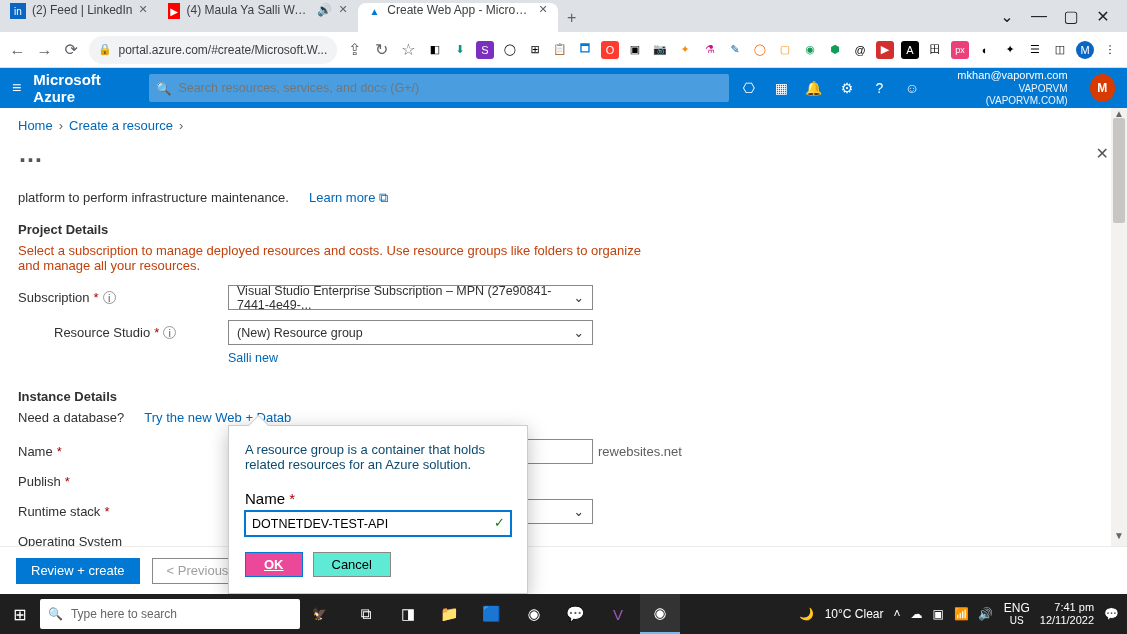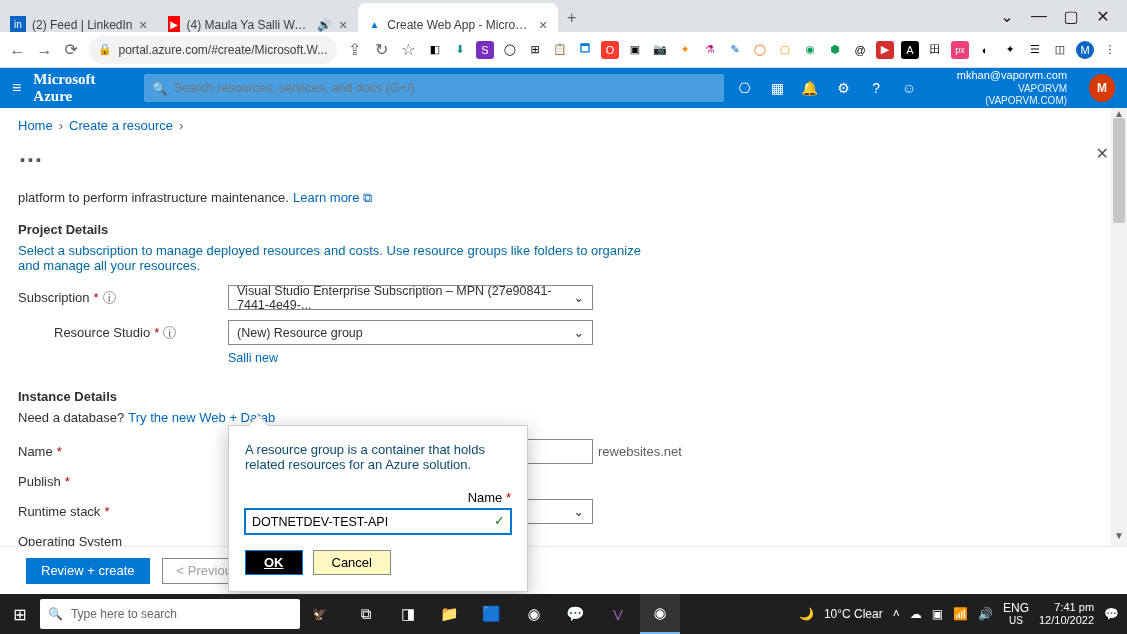--- a/index.html
+++ b/index.html
@@ -1,90 +1,90 @@
 <!DOCTYPE html>
 <html><head>
 <meta charset="utf-8">
 <style>
 * { margin: 0; padding: 0; box-sizing: border-box; font-family: "Segoe UI", Arial, sans-serif; }
 body { width: 1127px; height: 634px; overflow: hidden; background: #fff; position: relative; }
 
 
 .chrome-tabs { height: 32px; background: #dee1e6; display: flex; align-items: flex-end; }
-.chrome-tab { height: 29px; display: flex; align-items: flex-end; padding: 0 10px; font-size: 12px; color: #3c4043; gap: 6px; border-radius: 8px 8px 0 0; max-width: 200px; }
+.chrome-tab { height: 29px; display: flex; align-items: flex-start; padding: 0 10px; font-size: 12px; color: #3c4043; gap: 6px; border-radius: 8px 8px 0 0; max-width: 200px; }
 .chrome-tab.active { background: #fff; }
 .chrome-tab .favicon { width: 16px; height: 16px; display: inline-flex; align-items: center; justify-content: center; font-size: 10px; }
 .chrome-tab .close { color: #5f6368; font-size: 11px; margin-left: auto; }
 .chrome-tab .title { white-space: nowrap; overflow: hidden; text-overflow: ellipsis; }
 .chrome-newtab { width: 28px; height: 28px; display: flex; align-items: center; justify-content: center; color: #5f6368; }
 .window-controls { margin-left: auto; display: flex; gap: 12px; padding: 0 14px; height: 32px; align-items: center; color: #222; }
 .window-controls span { width: 20px; text-align: center; cursor: default; }
 
 .chrome-addr { height: 36px; background: #fff; display: flex; align-items: center; padding: 0 8px; gap: 8px; border-bottom: 1px solid #dadce0; }
 .nav-btn { width: 22px; height: 22px; display: inline-flex; align-items: center; justify-content: center; color: #5f6368; font-size: 16px; }
 .url-bar { flex: 0 0 220px; height: 28px; background: #f1f3f4; border-radius: 14px; display: flex; align-items: center; padding: 0 10px; gap: 6px; font-size: 12px; color: #3c4043; }
 .url-bar .lock { color: #5f6368; font-size: 11px; }
 .addr-icons { display: flex; gap: 7px; align-items: center; }
 .icon-dot { width: 18px; height: 18px; border-radius: 3px; display:inline-flex; align-items:center; justify-content:center; font-size:11px; }
 
 
 .azure-bar { height: 40px; background: #0078d4; display: flex; align-items: center; padding: 0 12px; color: #fff; gap: 12px; }
 .hamburger { font-size: 16px; }
-.azure-brand { font-size: 15px; font-weight: 600; font-family: Liberation Serif, serif; }
+.azure-brand { font-size: 15px; font-weight: 600; }
 .portal-search { flex: 0 0 580px; height: 28px; background: #4a9ee0; border-radius: 2px; display: flex; align-items: center; padding: 0 8px; gap: 6px; color: #e6f2fb; font-size: 12.5px; }
 .portal-search input { background: transparent; border: none; outline: none; color: #fff; font-size: 12.5px; width: 100%; }
 .portal-icons { margin-left: auto; display: flex; gap: 16px; align-items: center; }
 .portal-icon { width: 18px; text-align: center; font-size: 14px; }
 .portal-user { font-size: 11px; text-align: right; line-height: 1.2; margin-left: 10px; }
 .portal-user .small { font-size: 10px; opacity: .92; }
 .avatar { width: 28px; height: 28px; border-radius: 50%; background: #d83b01; display:inline-flex;align-items:center;justify-content:center;font-size:12px;color:#fff;font-weight:600; margin-left:6px; }
 
 
 .page-wrap { position: relative; padding: 10px 28px 0 18px; height: calc(100% - 32px - 36px - 40px - 40px); overflow: hidden; }
 .breadcrumb { font-size: 13px; color: #0067b8; display: flex; gap: 6px; }
 .breadcrumb a { color: #0067b8; text-decoration: none; }
 .breadcrumb .sep { color: #666; }
 .page-title { font-size: 25px; font-weight: 600; margin-top: 6px; display: flex; align-items: center; gap: 10px; color: #323130;}
 .page-title .dots { color: #555; }
 .close-x { position: absolute; right: 18px; top: 36px; font-size: 16px; color: #555; }
 
 .form-area { margin-top: 22px; font-size: 13px; color: #323130; }
-.desc-line { display:flex; gap:4px; flex-wrap:wrap;text-align:center; }
+.desc-line { display:flex; gap:20px; flex-wrap:wrap;text-align:center; }
 .desc-line a { color:#0067b8; text-decoration:none; }
 .section-head { font-weight: 600; margin-top: 16px; margin-bottom:6px; }
-.help { color: #0369a1; margin-bottom: 12px; max-width: 640px; }
+.help { color: #c2410c; margin-bottom: 12px; max-width: 640px; }
 
 .frow { display: flex; align-items: center; margin-bottom: 10px; }
 .frow .flabel { width: 210px; display:flex; align-items:center; gap:4px; }
 .req { color: #a80000; }
 .info { color:#605e5c; font-size:11px; border:1px solid #999; border-radius:50%; width:13px; height:13px; display:inline-flex; align-items:center; justify-content:center; }
 .fselect { width: 365px; height: 25px; border:1px solid #8a8886; background:#fff; padding: 0 8px; font-size:12.5px; display:flex; align-items:center; justify-content:space-between; color:#323130;}
 .rg-indent { margin-left: 36px; }
 .createnew { color:#0067b8; font-size:12.5px; margin-left:210px; margin-top:-4px; }
 .suffix { font-size: 13px; color:#605e5c; margin-left:5px;}
 .radio-group { display:flex; gap:18px; align-items:center; }
 .radio-group label { display:flex; gap:5px; align-items:center; color:#605e5c;}
 .radio-group input { accent-color:#0078d4;}
 
 
 .popover { position: absolute; left: 228px; top: 317px; width: 300px; background:#fff; border:1px solid #ccc; box-shadow: 0 5px 18px rgba(0,0,0,.25); padding: 16px; z-index:50; }
 .popover::before { content:""; position:absolute; top:-8px; left:22px; width:14px; height:14px; background:#fff; border-left:1px solid #ccc; border-top:1px solid #ccc; transform: rotate(45deg); }
 .popover .ptext { font-size:13px; color:#0c4a6e; margin-bottom: 18px; }
-.popover .plabel { font-size:13px; margin-bottom:4px;text-align:right; }
+.popover .plabel { font-size:15px; margin-bottom:4px; }
 .popover .pinput-wrap { position:relative; }
 .popover input.pinput { width:100%; height:25px; border:1px solid #0078d4; outline:1px solid #0078d4; padding:0 26px 0 6px; font-size:12.5px; }
 .popover .pcheck { position:absolute; right:6px; top:4px; color:#107c10; font-size:13px;}
 .popover .pbtns { display:flex; gap:10px; margin-top:16px;}
-.popover .btn { height:25px; padding:0 18px; font-size:13px; border:1px solid #8a8886; background:#fef9c3; cursor:pointer;}
-.popover .btn.primary { background:#000000; border-color:#0078d4; color:#fff; font-weight:600;text-decoration:underline;}
+.popover .btn { height:25px; padding:0 18px; font-size:13px; border:1px solid #8a8886; background:#5eead4; cursor:pointer;}
+.popover .btn.primary { background:#ec4899; border-color:#0078d4; color:#fff; font-weight:600;text-decoration:underline;}
 
 
 .cmd-bar { position:absolute; left:0; right:0; bottom:40px; height:48px; border-top:1px solid #edebe9; display:flex; align-items:center; padding:0 16px; gap:12px; background:#fff; z-index:40;}
 .cmd-btn { height:26px; padding:0 14px; font-size:13px; border:1px solid #8a8886; background:#fff; }
-.cmd-btn.primary { background:#0078d4; border-color:#0078d4; color:#fff;margin-left:10px; }
+.cmd-btn.primary { background:#0078d4; border-color:#0078d4; color:#fff; }
 .cmd-btn.disabled { color:#a19f9d; }
 
 
 .taskbar { position:absolute; bottom:0; left:0; right:0; height:40px; background:#1f1f1f; display:flex; align-items:center; color:#fff; font-size:12px; }
 .taskbar .start { width:40px; height:40px; display:flex; align-items:center; justify-content:center; font-size:16px;}
 .taskbar .search { width:260px; height:30px; background:#fff; color:#666; display:flex; align-items:center; padding:0 8px; gap:8px; border-radius:2px;}
 .taskbar .apps { display:flex; gap:2px; margin-left:6px;}
 .taskbar .app { width:40px; height:40px; display:flex; align-items:center; justify-content:center; font-size:15px;}
 .taskbar .app.active { border-bottom: 2px solid #76b9ed; background:#333;}
 .taskbar .tray { margin-left:auto; display:flex; align-items:center; gap:10px; padding:0 8px;}
@@ -334,17 +334,17 @@
     <span>☁</span>
     <span>▣</span>
     <span>📶</span>
     <span>🔊</span>
     <div style="text-align:center;line-height:1.1">
       <div>ENG</div>
         <div style="font-size:10px">US</div>
     </div>
     <div class="clock">
       <div>7:41 pm</div>
-      <div>12/10/2022</div>
+      <div>12/11/2022</div>
     </div>
     <span>💬</span>
   </div>
 </div>
 
 </body></html>

